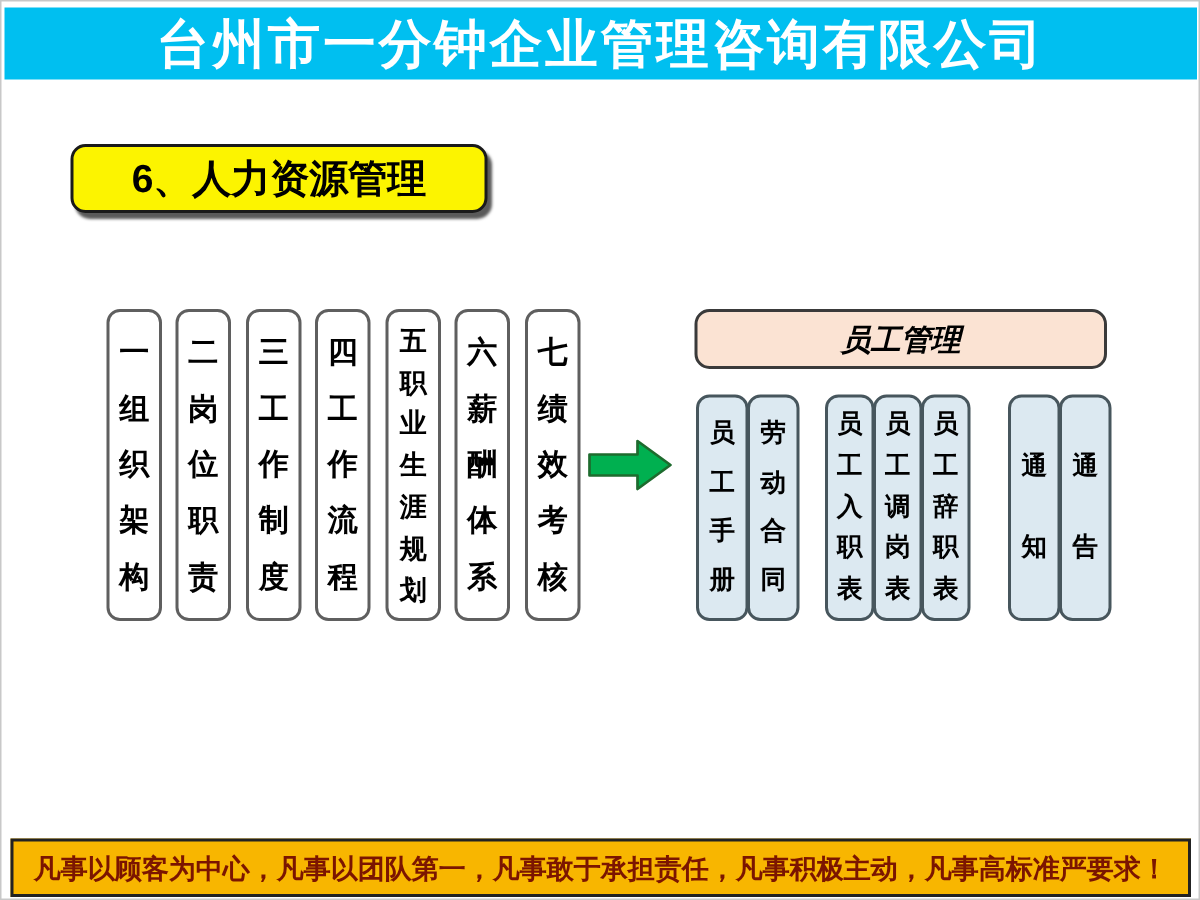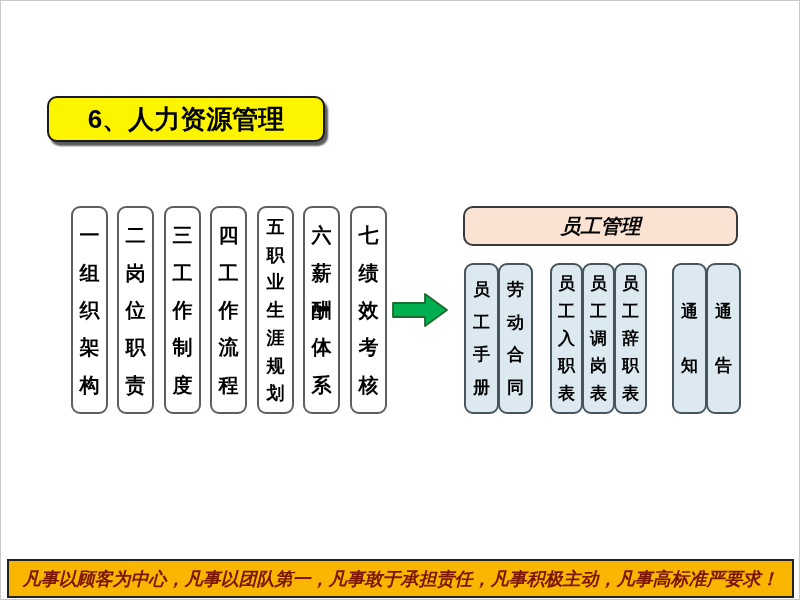--- a/index.html
+++ b/index.html
@@ -53,32 +53,35 @@
     border:2px solid #47565d;border-radius:9px;box-sizing:border-box;
     display:flex;flex-direction:column;align-items:center;justify-content:space-evenly;
     font-weight:bold;font-size:17px;color:#000;
     font-family:"DejaVu Serif","Liberation Serif",serif;
   }
 
   
   .footer{
     position:absolute;left:6px;top:558px;width:787px;height:39px;
     background:#F8B600;border:2px solid #222222;box-sizing:border-box;
-    display:flex;align-items:center;justify-content:center;font-style:italic;
+    display:flex;align-items:center;justify-content:center;
   }
   .footer span{
     color:#7B1500;font-weight:bold;font-size:18px;white-space:nowrap;
     font-family:"DejaVu Serif","Liberation Serif",serif;
   }
 </style>
 </head>
 <body>
 
 <div class="slide">
 
+  <div class="banner">
+    <span>台州市一分钟企业管理咨询有限公司</span>
+  </div>
 
   <div class="title-box">
     <span>6、人力资源管理</span>
   </div>
 
   <div class="vbox" style="left:70px">
       <span class="vch">一</span>
       <span class="vch">组</span>
       <span class="vch">织</span>
       <span class="vch">架</span>

